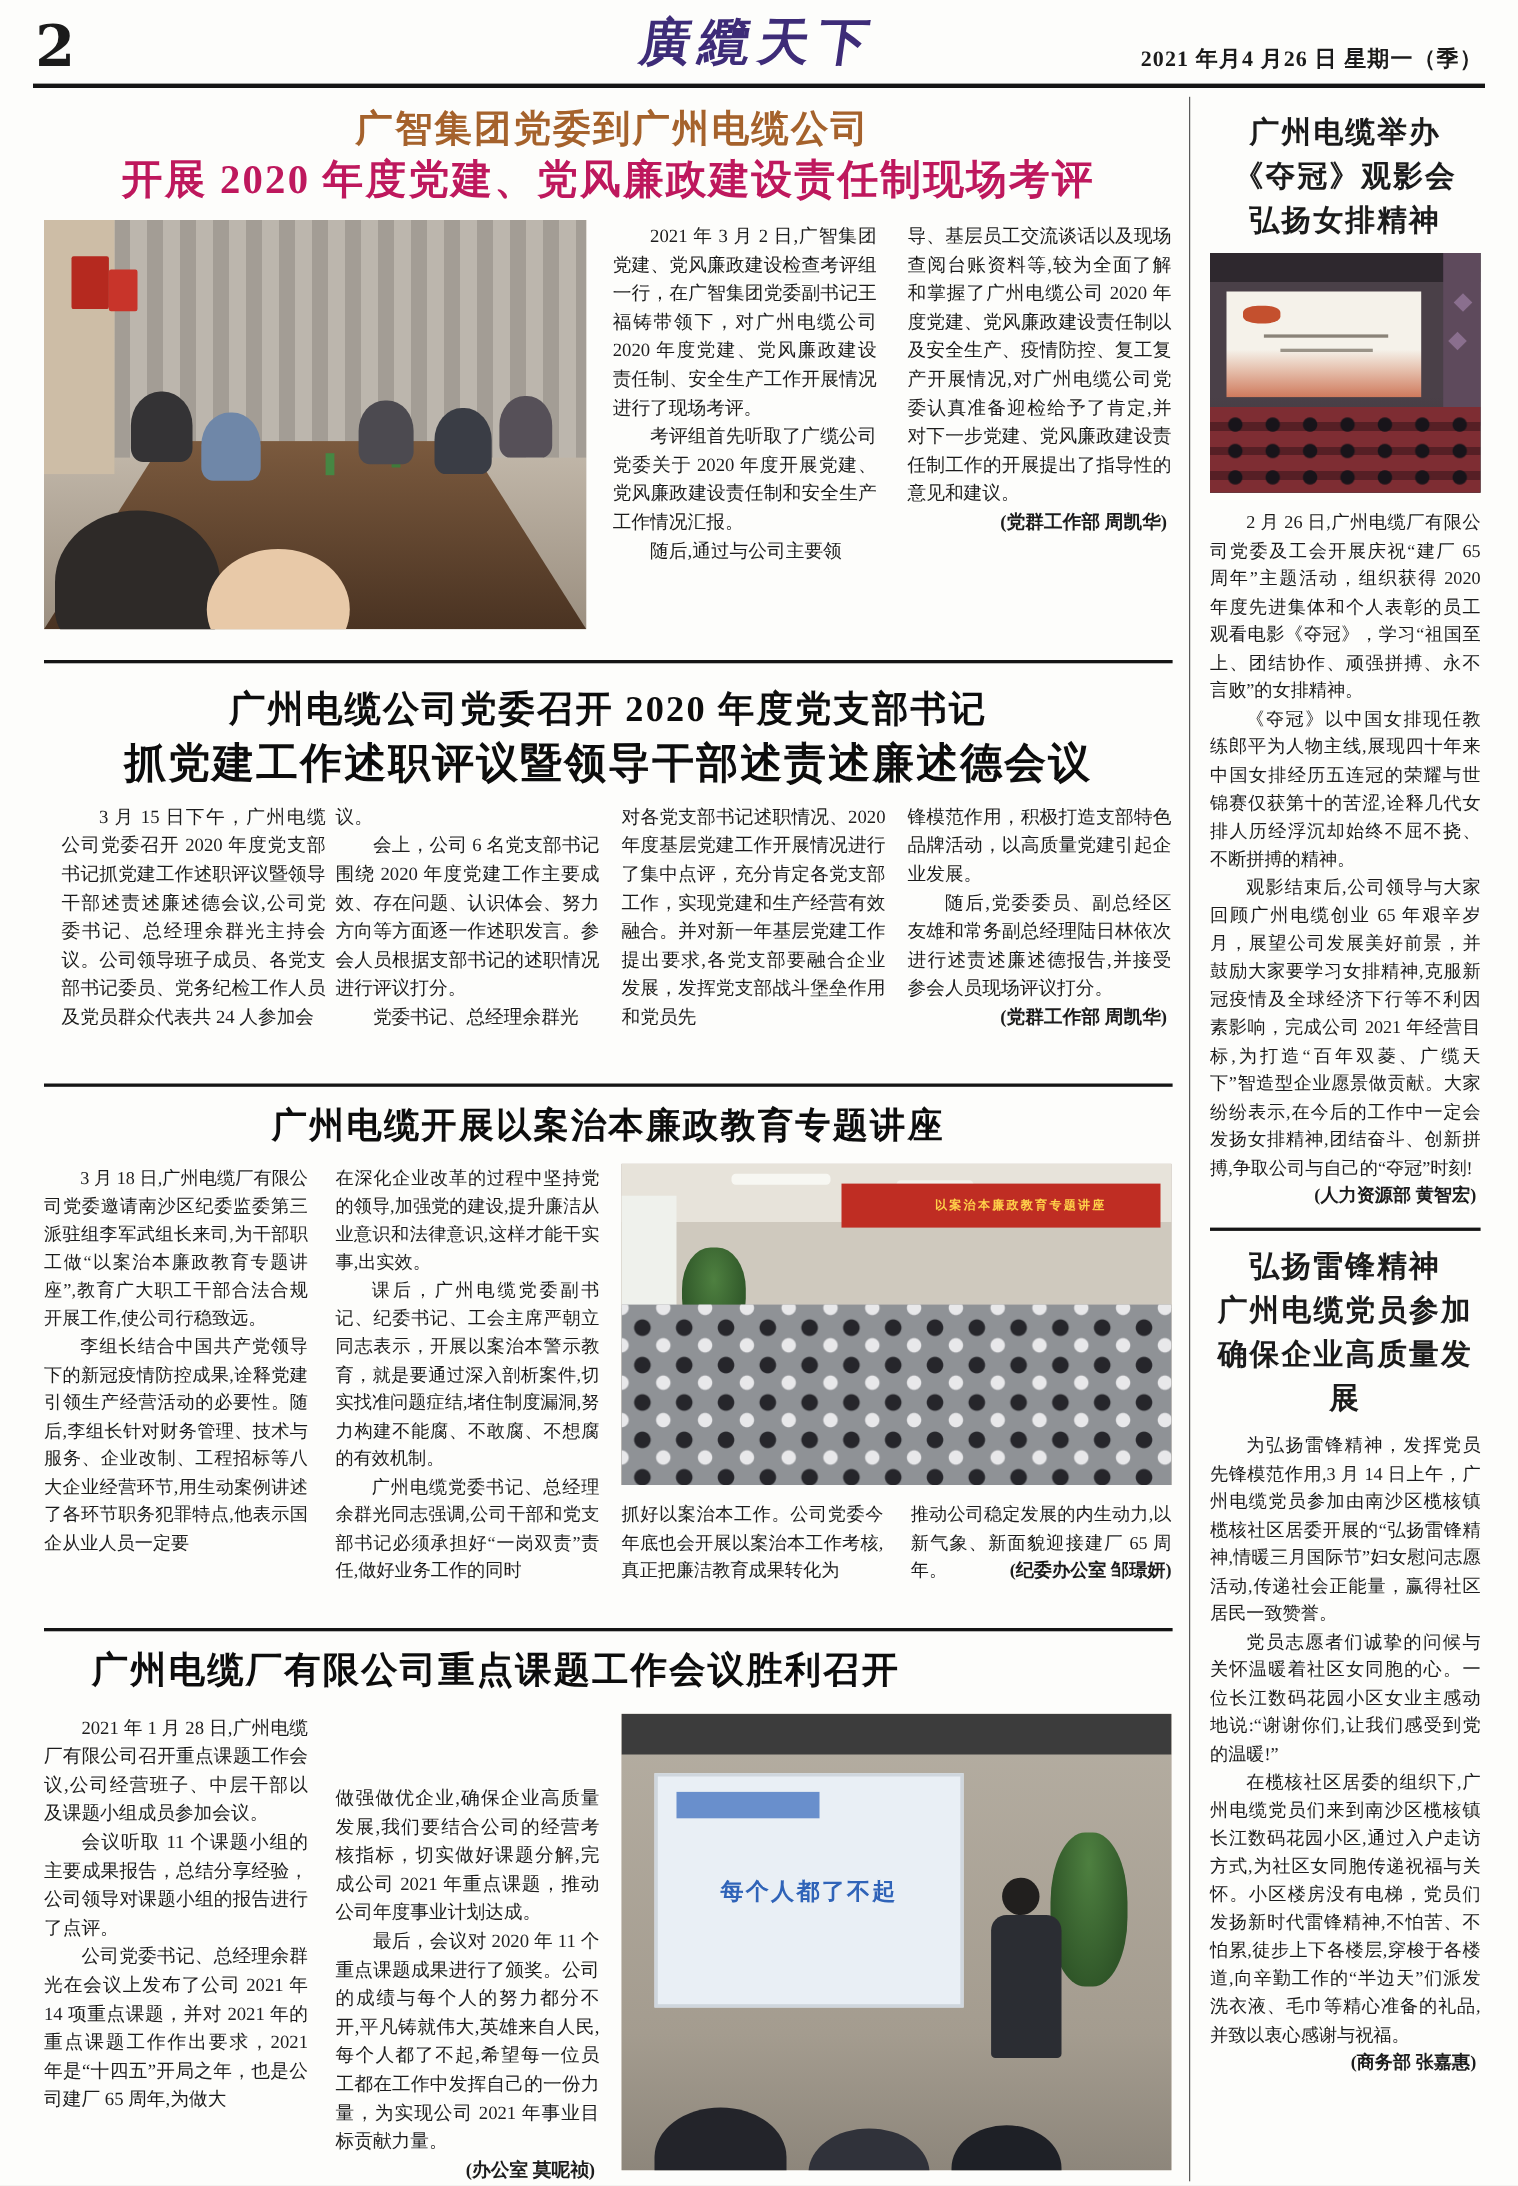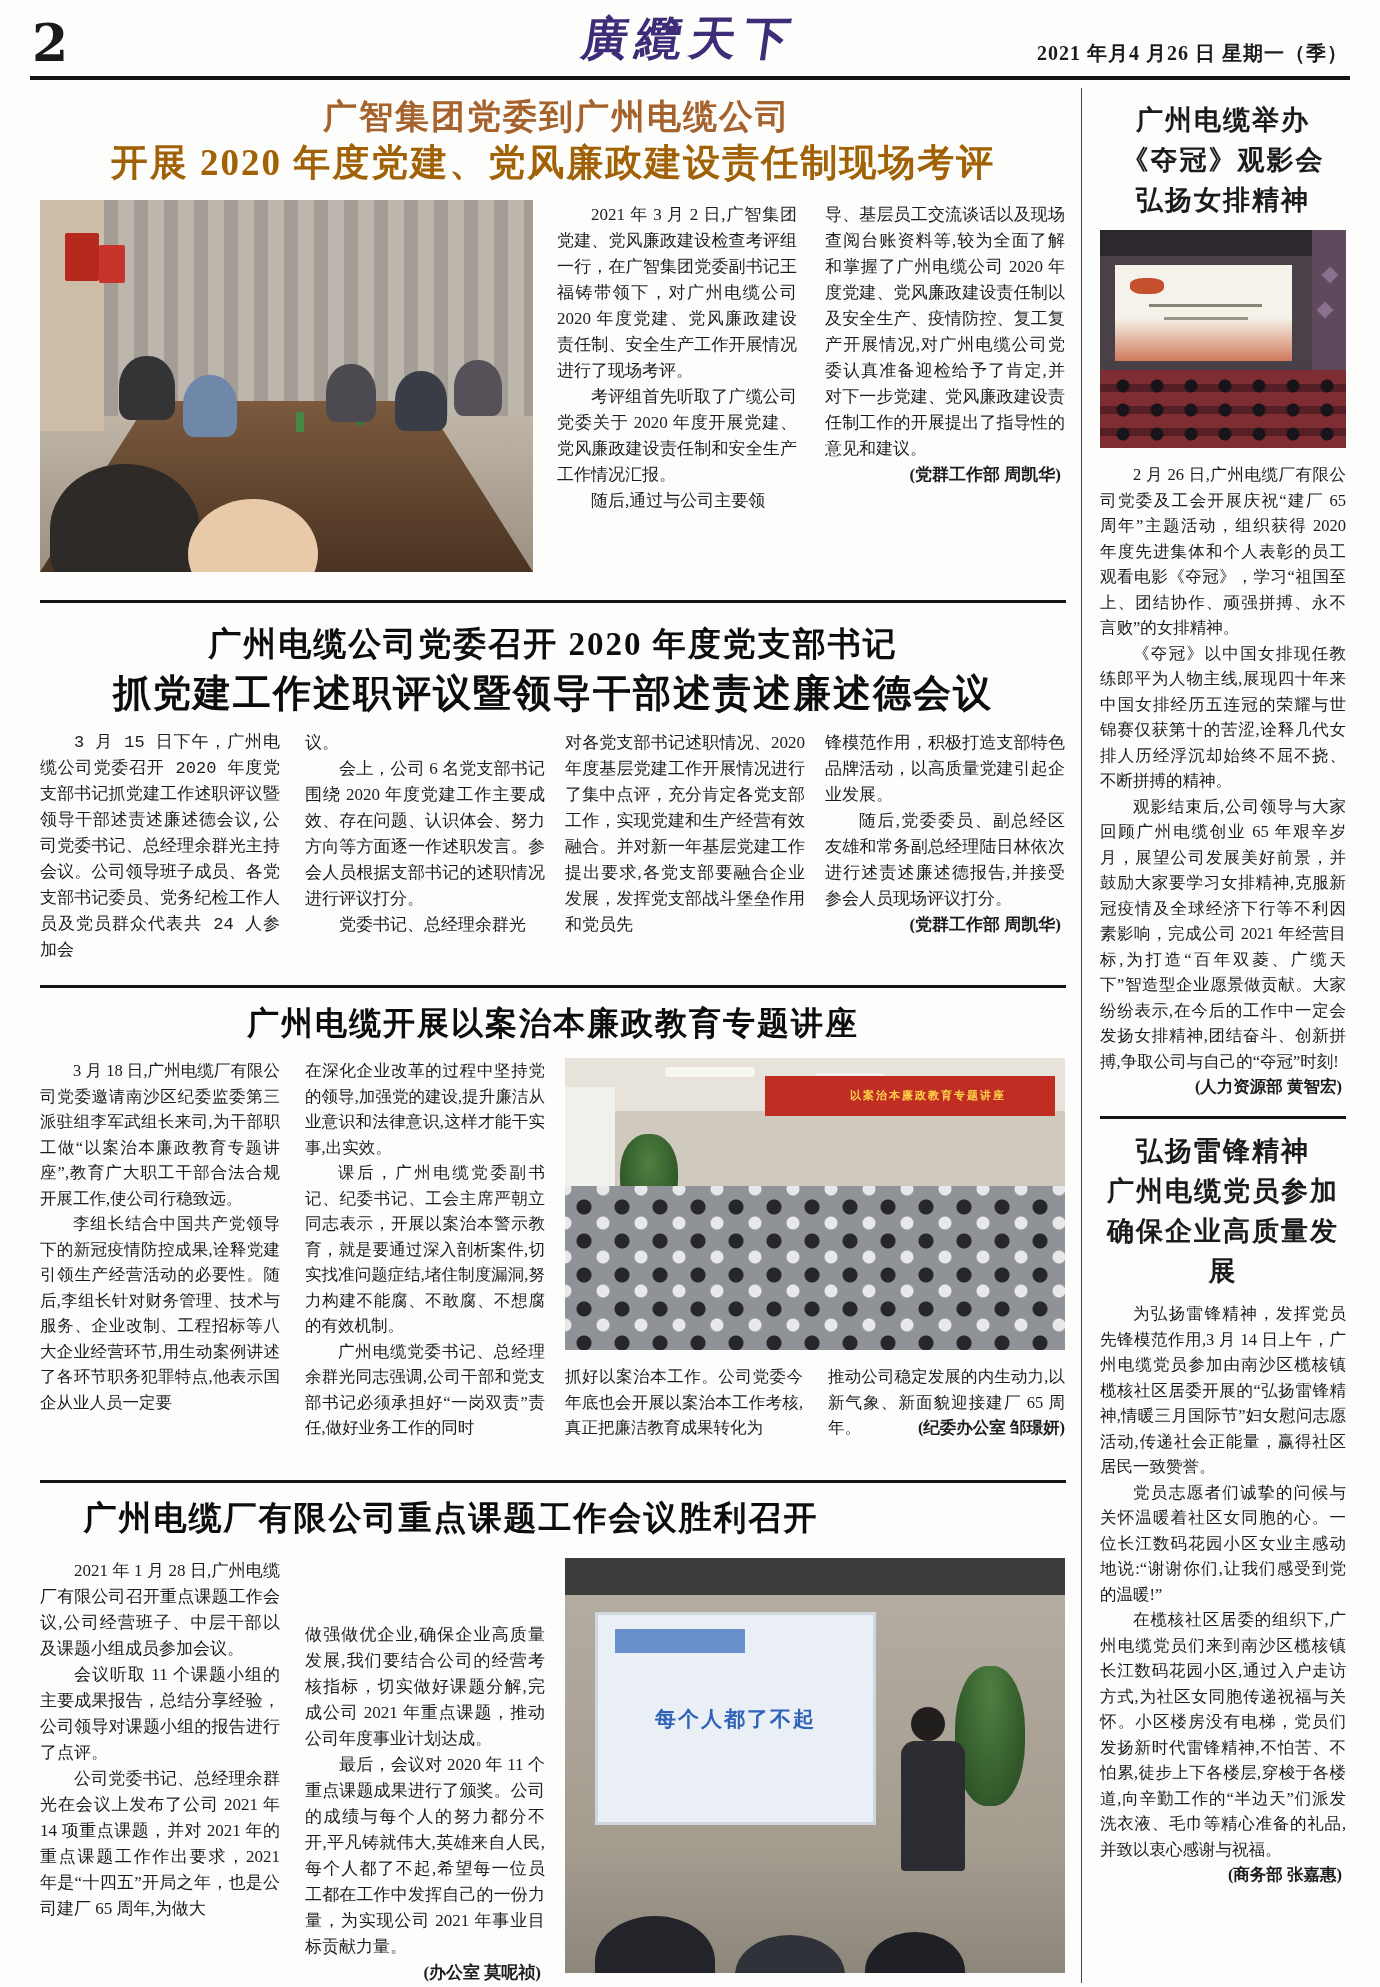--- a/index.html
+++ b/index.html
@@ -10,21 +10,21 @@
   .pagenum{position:absolute;left:2px;top:12px;font-size:52px;font-weight:bold;font-family:"DejaVu Serif",serif;}
   .masthead{position:absolute;left:0;right:0;top:8px;text-align:center;font-size:46px;font-weight:bold;
             color:#3e2c78;letter-spacing:8px;transform:skewX(-8deg);font-family:"DejaVu Serif",serif;}
   .dateline{position:absolute;right:2px;top:40px;font-size:20px;font-weight:600;letter-spacing:1px;}
   
   .hrule{position:absolute;left:40px;width:1026px;height:3px;background:#151515;}
   .vrule{position:absolute;left:1081px;top:88px;width:1px;height:1895px;background:#4a4a4a;}
   
   .t{position:absolute;text-align:center;font-weight:bold;letter-spacing:2px;white-space:nowrap;}
   .t-a1-1{left:44px;width:1026px;top:94px;font-size:34px;color:#a5622c;}
-  .t-a1-2{left:40px;width:1026px;top:138px;font-size:37px;color:#a16207;}
+  .t-a1-2{left:40px;width:1026px;top:138px;font-size:37px;color:#be185d;}
   .t-a2-1{left:40px;width:1026px;top:622px;font-size:33px;color:#0d0d0d;}
   .t-a2-2{left:40px;width:1026px;top:668px;font-size:38px;color:#0d0d0d;}
   .t-a3{left:40px;width:1026px;top:1002px;font-size:32px;color:#0d0d0d;}
   .t-a4{left:40px;width:822px;top:1496px;font-size:33px;color:#0d0d0d;}
   
   .col{position:absolute;width:240px;font-size:17px;line-height:26px;text-align:justify;color:#1c1c1c;}
   .col p{margin:0;text-indent:2em;}
   .col p.cont{text-indent:0;}
   .byline{text-align:right;font-weight:bold;text-indent:0 !important;padding-right:4px;}
   .inline-byline{font-weight:bold;float:right;}
@@ -82,21 +82,21 @@
   <div class="col" style="left:825px;top:202px;height:378px;">
     <p class="cont">导、基层员工交流谈话以及现场查阅台账资料等,较为全面了解和掌握了广州电缆公司 2020 年度党建、党风廉政建设责任制以及安全生产、疫情防控、复工复产开展情况,对广州电缆公司党委认真准备迎检给予了肯定,并对下一步党建、党风廉政建设责任制工作的开展提出了指导性的意见和建议。</p>
     <p class="byline">(党群工作部 周凯华)</p>
   </div>
 
   <div class="hrule" style="top:600px;"></div>
 
   <div class="t t-a2-1">广州电缆公司党委召开 2020 年度党支部书记</div>
   <div class="t t-a2-2">抓党建工作述职评议暨领导干部述责述廉述德会议</div>
 
-  <div class="col" style="left:40px;top:730px;height:250px;font-family:Liberation Mono, monospace;">
+  <div class="col" style="left:56px;top:730px;height:250px;">
     <p>3 月 15 日下午，广州电缆公司党委召开 2020 年度党支部书记抓党建工作述职评议暨领导干部述责述廉述德会议,公司党委书记、总经理余群光主持会议。公司领导班子成员、各党支部书记委员、党务纪检工作人员及党员群众代表共 24 人参加会</p>
   </div>
   <div class="col" style="left:305px;top:730px;height:250px;">
     <p class="cont">议。</p>
     <p>会上，公司 6 名党支部书记围绕 2020 年度党建工作主要成效、存在问题、认识体会、努力方向等方面逐一作述职发言。参会人员根据支部书记的述职情况进行评议打分。</p>
     <p>党委书记、总经理余群光</p>
   </div>
   <div class="col" style="left:565px;top:730px;height:250px;">
     <p class="cont">对各党支部书记述职情况、2020 年度基层党建工作开展情况进行了集中点评，充分肯定各党支部工作，实现党建和生产经营有效融合。并对新一年基层党建工作提出要求,各党支部要融合企业发展，发挥党支部战斗堡垒作用和党员先</p>
   </div>

